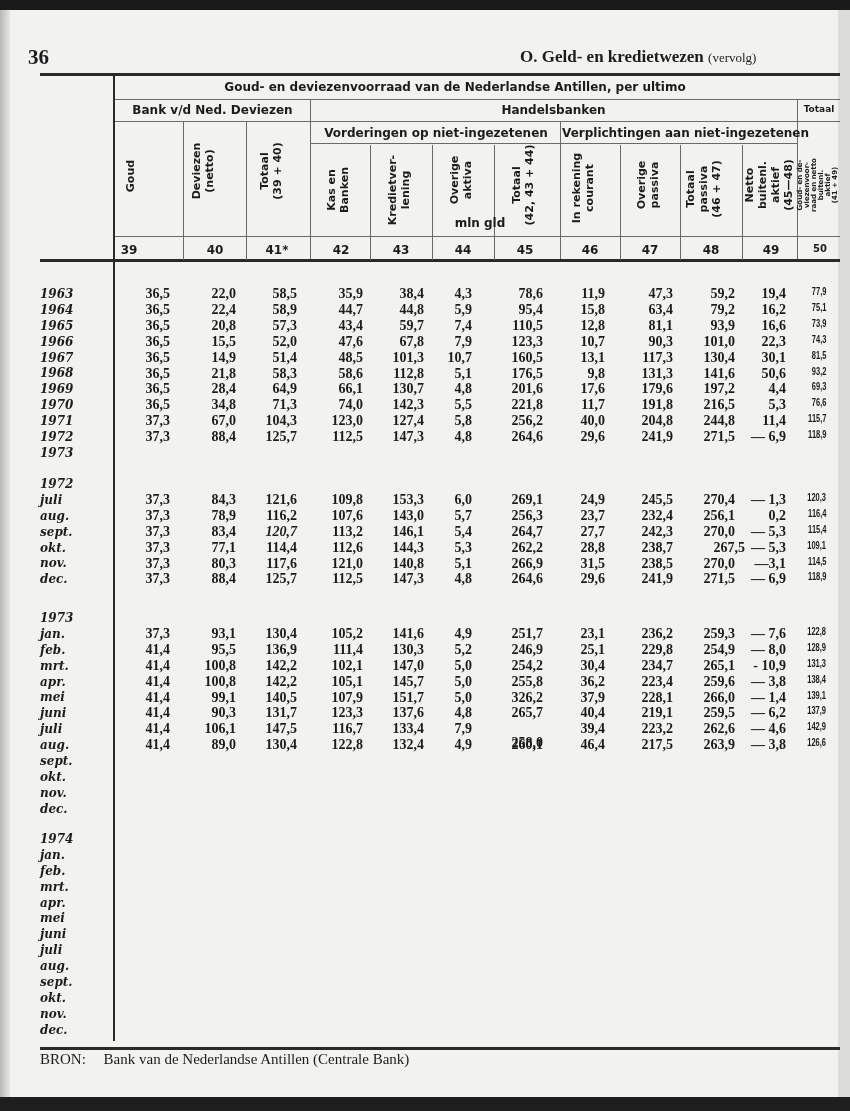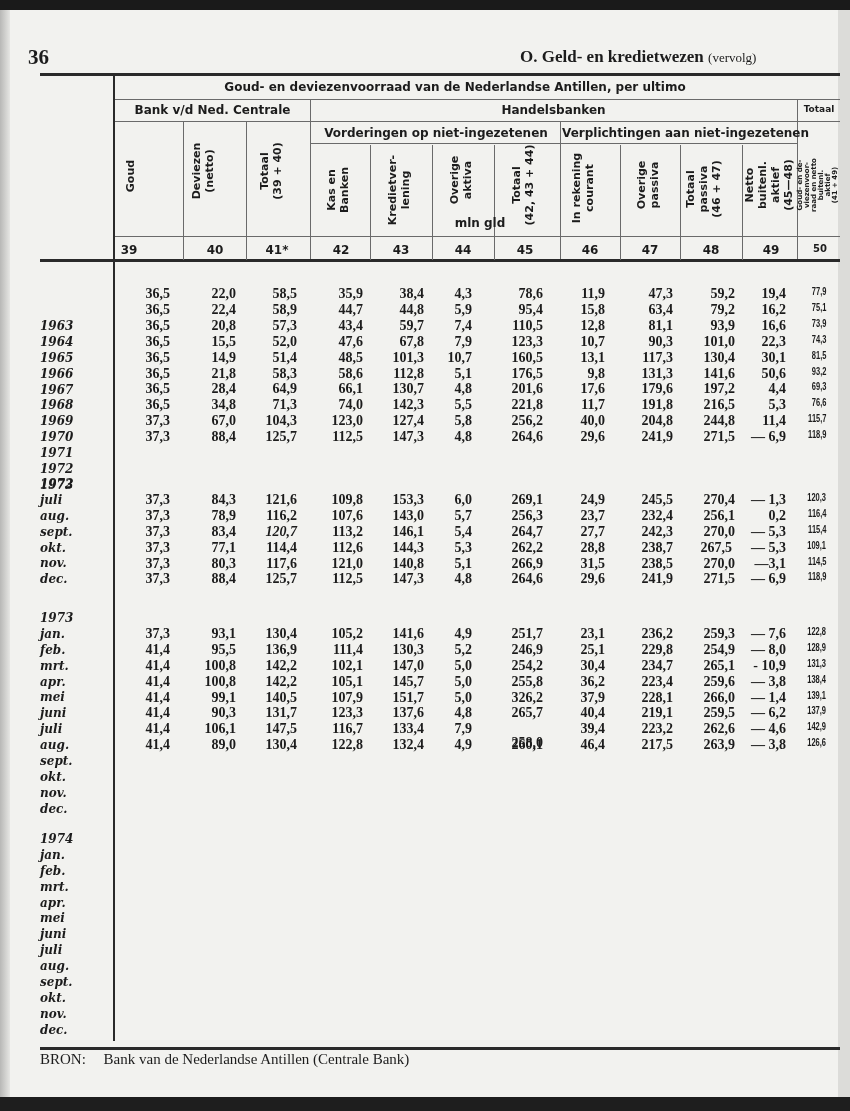--- a/index.html
+++ b/index.html
@@ -64,21 +64,21 @@
 <div class="vthin" style="left:183px; top:122px; height:138px;"></div>
 <div class="vthin" style="left:246px; top:122px; height:138px;"></div>
 <div class="vthin" style="left:370px; top:145px; height:115px;"></div>
 <div class="vthin" style="left:432px; top:145px; height:115px;"></div>
 <div class="vthin" style="left:494px; top:145px; height:115px;"></div>
 <div class="vthin" style="left:620px; top:145px; height:115px;"></div>
 <div class="vthin" style="left:680px; top:145px; height:115px;"></div>
 <div class="vthin" style="left:742px; top:145px; height:115px;"></div>
 
 <div class="hdr" style="left:115px; top:80px; width:680px;">Goud- en deviezenvoorraad van de Nederlandse Antillen, per ultimo</div>
-<div class="hdr" style="left:115px; top:103px; width:195px;">Bank v/d Ned. Centrale</div>
+<div class="hdr" style="left:115px; top:103px; width:195px;">Bank v/d Ned. Deviezen</div>
 <div class="hdr" style="left:310px; top:103px; width:487px;">Handelsbanken</div>
 <div class="hdr" style="left:798px; top:104px; width:42px; font-size:9px;">Totaal</div>
 <div class="hdr" style="left:312px; top:126px; width:248px;">Vorderingen op niet-ingezetenen</div>
 <div class="hdr" style="left:562px; top:126px; width:235px;">Verplichtingen aan niet-ingezetenen</div>
 <div class="hdr" style="left:440px; top:216px; width:80px;">mln gld</div>
 
 <div class="rot" style="left:102px; top:163px; width:70px; height:26px;">Goud</div>
 <div class="rot" style="left:165px; top:156px; width:80px; height:30px;">Deviezen
 (netto)</div>
 <div class="rot" style="left:223px; top:156px; width:100px; height:30px;">Totaal
@@ -116,21 +116,21 @@
 <div class="colnum" style="left:376px; width:50px;">43</div>
 <div class="colnum" style="left:438px; width:50px;">44</div>
 <div class="colnum" style="left:500px; width:50px;">45</div>
 <div class="colnum" style="left:565px; width:50px;">46</div>
 <div class="colnum" style="left:625px; width:50px;">47</div>
 <div class="colnum" style="left:686px; width:50px;">48</div>
 <div class="colnum" style="left:746px; width:50px;">49</div>
 <div class="colnum" style="left:800px; width:40px; font-size:10px;">50</div>
 
 <div id="body-area">
-    <div class="stub" style="top: 287px; margin-top: 32px;">
+    <div class="stub" style="top: 287px;">
       <div>1963</div>
       <div>1964</div>
       <div>1965</div>
       <div>1966</div>
       <div>1967</div>
       <div>1968</div>
       <div>1969</div>
       <div>1970</div>
       <div>1971</div>
       <div>1972</div>
@@ -330,21 +330,21 @@
     <div class="drow" style="top: 539.6px; left: 0px; width: 850px;">
       <span class="cell" style="right: 680px;">37,3</span>
       <span class="cell" style="right: 614px;">77,1</span>
       <span class="cell" style="right: 553px;">114,4</span>
       <span class="cell" style="right: 487px;">112,6</span>
       <span class="cell" style="right: 426px;">144,3</span>
       <span class="cell" style="right: 378px;">5,3</span>
       <span class="cell" style="right: 307px;">262,2</span>
       <span class="cell" style="right: 245px;">28,8</span>
       <span class="cell" style="right: 177px;">238,7</span>
-      <span class="cell" style="right: 118px;">267,5</span>
+      <span class="cell" style="right: 105px;">267,5</span>
       <span class="cell" style="right: 64px;">— 5,3</span>
       <span class="cell c50" style="right: 24px;">109,1</span>
     </div>
     <div class="drow" style="top: 555.5px; left: 0px; width: 850px;">
       <span class="cell" style="right: 680px;">37,3</span>
       <span class="cell" style="right: 614px;">80,3</span>
       <span class="cell" style="right: 553px;">117,6</span>
       <span class="cell" style="right: 487px;">121,0</span>
       <span class="cell" style="right: 426px;">140,8</span>
       <span class="cell" style="right: 378px;">5,1</span>

